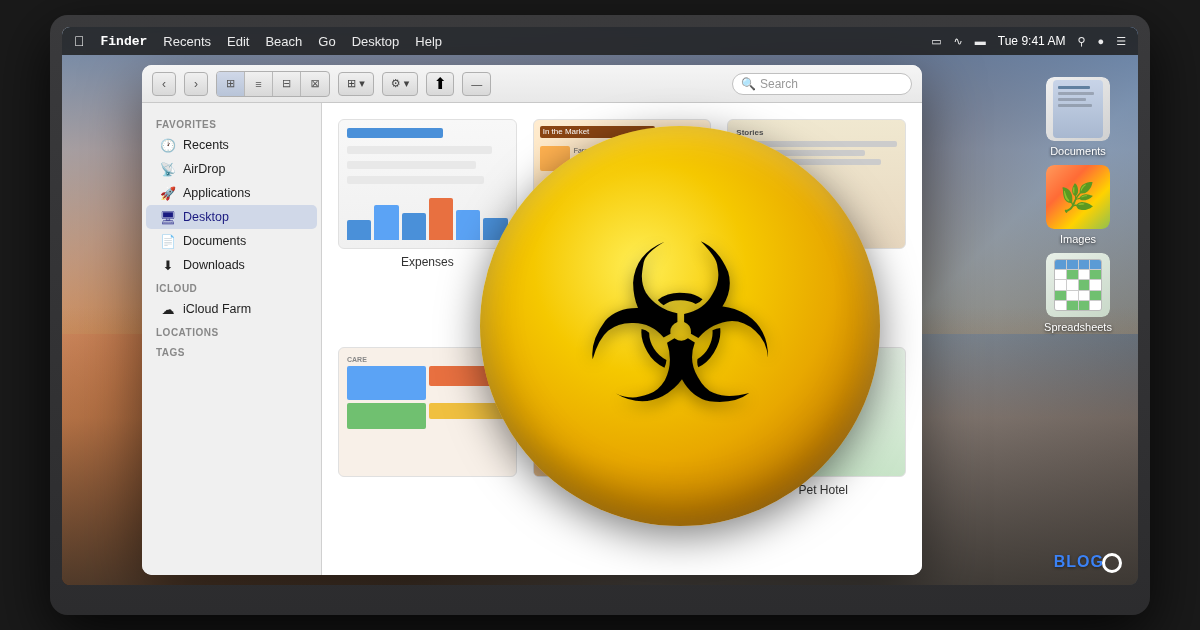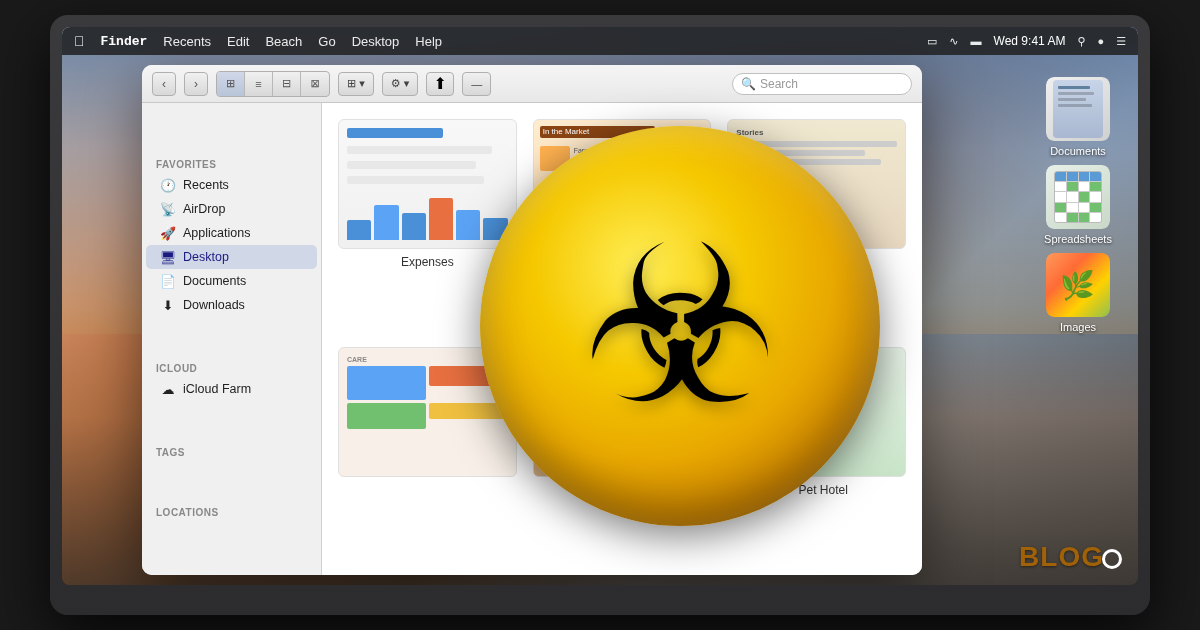--- a/index.html
+++ b/index.html
@@ -428,21 +428,20 @@
       overflow-y: auto;
     }
 
     .sidebar-section-label {
       font-size: 10px;
       font-weight: 700;
       color: #888;
       text-transform: uppercase;
       padding: 6px 14px 3px;
       letter-spacing: 0.5px;
-      margin-top: 40px;
     }
 
     .sidebar-item {
       display: flex;
       align-items: center;
       gap: 7px;
       padding: 4px 14px;
       font-size: 12.5px;
       color: #222;
       cursor: pointer;
@@ -581,22 +580,22 @@
       line-height: 1;
       text-align: center;
       filter: drop-shadow(0 4px 8px rgba(0,0,0,0.4));
     }
 
     
     .blogo-watermark {
       position: absolute;
       bottom: 12px;
       right: 16px;
-      color: #a16207;
-      font-size: 28px;
+      color: #3b82f6;
+      font-size: 16px;
       font-weight: 700;
       letter-spacing: 1px;
       text-shadow: 0 1px 3px rgba(0,0,0,0.5);
       z-index: 300;
     }
 
     .blogo-o {
       display: inline-block;
       width: 20px;
       height: 20px;
@@ -628,41 +627,48 @@
         <span class="menu-bar-item">Edit</span>
         <span class="menu-bar-item">Beach</span>
         <span class="menu-bar-item">Go</span>
         <span class="menu-bar-item">Desktop</span>
         <span class="menu-bar-item">Help</span>
       </div>
       <div class="menu-bar-right">
         <span class="status-icon">▭</span>
         <span class="status-icon">∿</span>
         <span class="status-icon">▬</span>
-        <span class="menu-bar-time">Wed 9:41 AM</span>
+        <span class="menu-bar-time">Tue 9:41 AM</span>
         <span class="status-icon">⚲</span>
         <span class="status-icon">●</span>
         <span class="status-icon">☰</span>
       </div>
     </div>
 
     <div class="desktop-icons">
 
       <div class="desktop-icon">
         <div class="desktop-icon-img">
           <div class="icon-documents">
             <div class="icon-documents-inner">
               <div class="doc-line"></div>
               <div class="doc-line"></div>
               <div class="doc-line"></div>
               <div class="doc-line"></div>
             </div>
           </div>
         </div>
         <span class="desktop-icon-label">Documents</span>
+      </div>
+
+      <div class="desktop-icon">
+        <div class="desktop-icon-img">
+          <div class="icon-images"></div>
+        </div>
+        <span class="desktop-icon-label">Images</span>
       </div>
 
       <div class="desktop-icon">
         <div class="desktop-icon-img">
           <div class="icon-spreadsheets">
             <div class="spreadsheet-grid">
               <div class="spreadsheet-cell header"></div>
               <div class="spreadsheet-cell header"></div>
               <div class="spreadsheet-cell header"></div>
               <div class="spreadsheet-cell header"></div>
@@ -680,27 +686,20 @@
               <div class="spreadsheet-cell colored"></div>
               <div class="spreadsheet-cell"></div>
               <div class="spreadsheet-cell colored"></div>
               <div class="spreadsheet-cell colored"></div>
               <div class="spreadsheet-cell"></div>
             </div>
           </div>
         </div>
         <span class="desktop-icon-label">Spreadsheets</span>
       </div>
-
-      <div class="desktop-icon">
-        <div class="desktop-icon-img">
-          <div class="icon-images"></div>
-        </div>
-        <span class="desktop-icon-label">Images</span>
-      </div>
     </div>
 
     <div class="finder-window">
 
 
       <div class="finder-toolbar">
         <div class="nav-btn">‹</div>
         <div class="nav-btn">›</div>
 
         <div class="view-btn-group">
@@ -750,22 +749,22 @@
             <span class="sidebar-icon">⬇</span>
             <span>Downloads</span>
           </div>
 
           <div class="sidebar-section-label">iCloud</div>
           <div class="sidebar-item">
             <span class="sidebar-icon">☁</span>
             <span>iCloud Farm</span>
           </div>
 
+          <div class="sidebar-section-label">Locations</div>
           <div class="sidebar-section-label">Tags</div>
-          <div class="sidebar-section-label">Locations</div>
         </div>
 
         <div class="finder-files">
 
           <div class="file-item">
             <div class="file-thumbnail thumb-expenses">
               <div style="background:#4a90d9;height:10px;border-radius:2px;margin-bottom:4px;width:60%"></div>
               <div style="background:#e8e8e8;height:8px;border-radius:2px;margin-bottom:3px;width:90%"></div>
               <div style="background:#e8e8e8;height:8px;border-radius:2px;margin-bottom:3px;width:80%"></div>
               <div style="background:#e8e8e8;height:8px;border-radius:2px;margin-bottom:3px;width:85%"></div>

